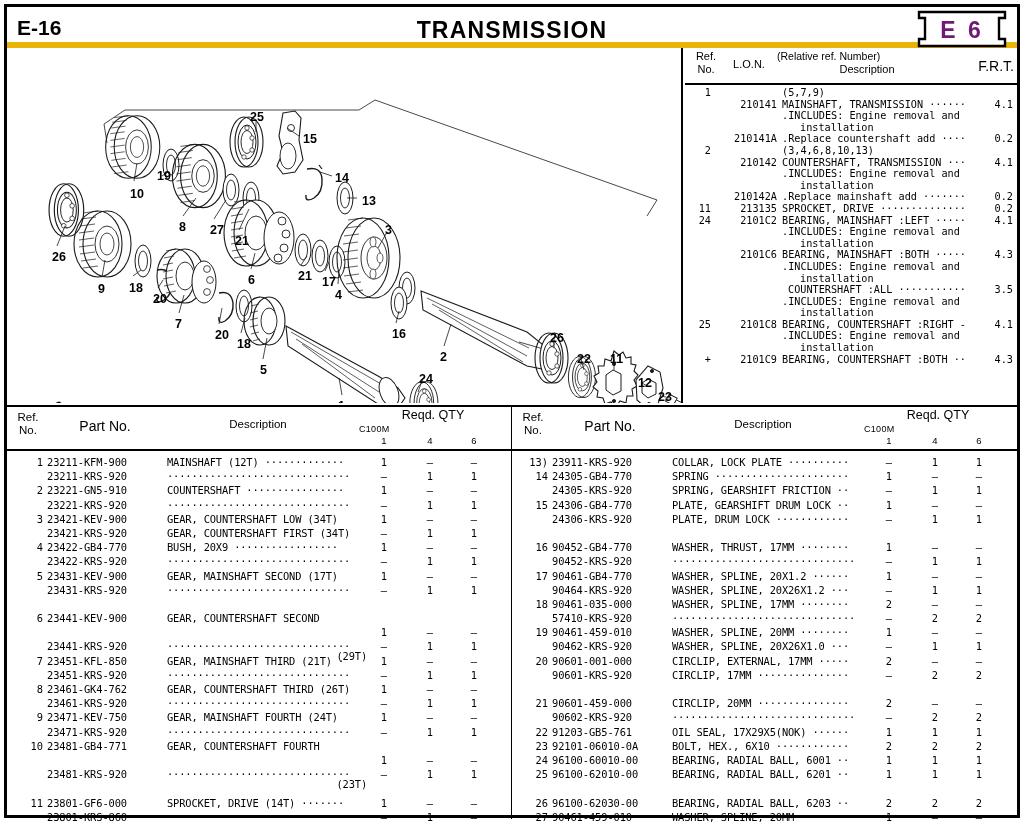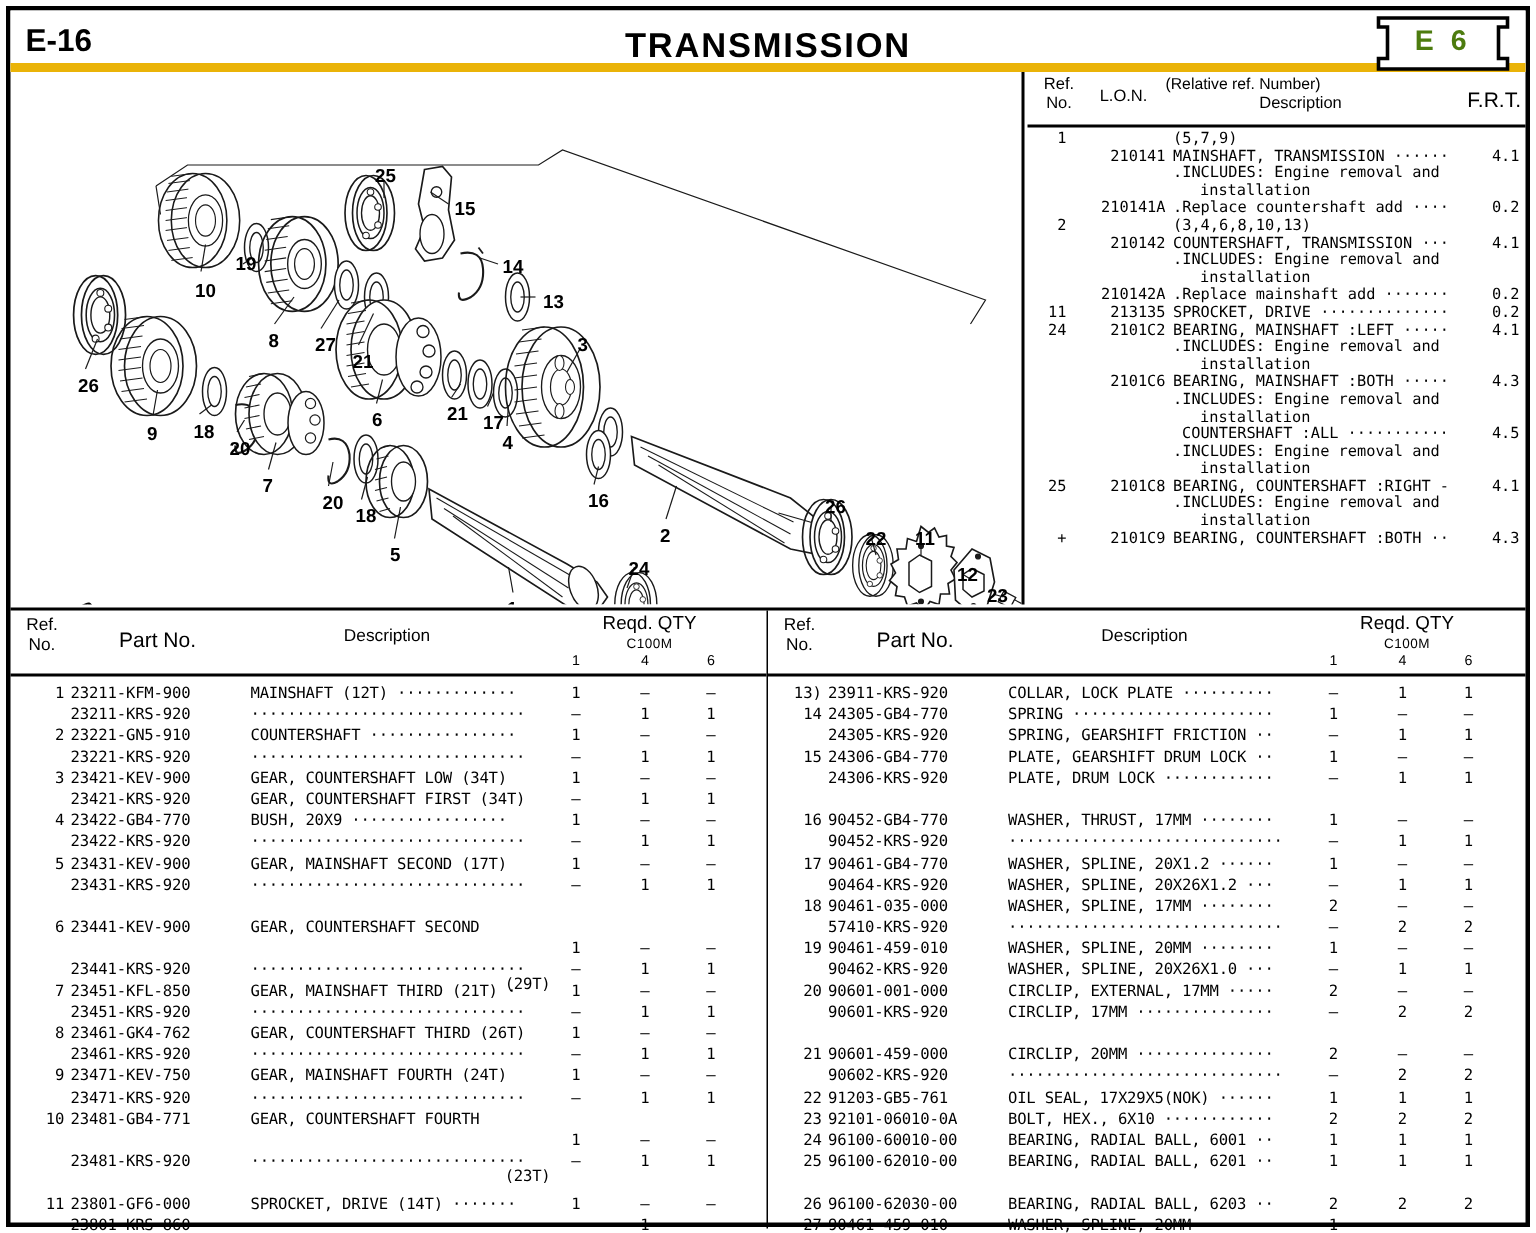--- a/index.html
+++ b/index.html
@@ -59,24 +59,24 @@
     right: 6px; top: 2px;
     width: 98px; height: 40px;
   }
   .section-badge svg { display:block; }
   .section-badge-label {
     position: absolute;
     left: 0; top: 8px;
     width: 98px;
     text-align: center;
     font-family: "Liberation Sans", sans-serif;
-    font-size: 19px;
+    font-size: 23px;
     font-weight: bold;
     letter-spacing: 3px;
-    color: #4d7c0f;
+    color: #701a75;
   }
 
   
   .upper {
     position: absolute;
     left: 7px; top: 48px;
     width: 1010px; height: 355px;
   }
 
   
@@ -199,21 +199,21 @@
     font-size: 11.5px; color:#000;
   }
   .ph-qty {
     position: absolute; left: 352px; top: 1px;
     width: 148px; text-align: center;
     font-family: "Liberation Sans", sans-serif;
     font-size: 12.5px; color:#000;
   }
   .ph-model {
     position: absolute; left: 352px; top: 17px;
-    width: 148px; text-align: center;
+    width: 148px; text-align: left;
     font-family: "Liberation Sans", sans-serif;
     font-size: 9px; letter-spacing: 0.3px; color:#000;
   }
   .ph-qn {
     position: absolute; top: 28px;
     width: 22px; text-align: center;
     font-family: "Liberation Sans", sans-serif;
     font-size: 9.5px; color:#000;
   }
   .ph-qn.q1 { left: 366px; }
@@ -623,21 +623,21 @@
           <div class="ref-row"><div class="ref-c-no"></div><div class="ref-c-lon"></div><div class="ref-c-desc">.INCLUDES: Engine removal and</div><div class="ref-c-frt"></div></div>
           <div class="ref-row"><div class="ref-c-no"></div><div class="ref-c-lon"></div><div class="ref-c-desc indent2">installation</div><div class="ref-c-frt"></div></div>
           <div class="ref-row"><div class="ref-c-no"></div><div class="ref-c-lon">210142A</div><div class="ref-c-desc">.Replace mainshaft add ·······</div><div class="ref-c-frt">0.2</div></div>
           <div class="ref-row"><div class="ref-c-no">11</div><div class="ref-c-lon">213135</div><div class="ref-c-desc">SPROCKET, DRIVE ··············</div><div class="ref-c-frt">0.2</div></div>
           <div class="ref-row"><div class="ref-c-no">24</div><div class="ref-c-lon">2101C2</div><div class="ref-c-desc">BEARING, MAINSHAFT :LEFT ·····</div><div class="ref-c-frt">4.1</div></div>
           <div class="ref-row"><div class="ref-c-no"></div><div class="ref-c-lon"></div><div class="ref-c-desc">.INCLUDES: Engine removal and</div><div class="ref-c-frt"></div></div>
           <div class="ref-row"><div class="ref-c-no"></div><div class="ref-c-lon"></div><div class="ref-c-desc indent2">installation</div><div class="ref-c-frt"></div></div>
           <div class="ref-row"><div class="ref-c-no"></div><div class="ref-c-lon">2101C6</div><div class="ref-c-desc">BEARING, MAINSHAFT :BOTH ·····</div><div class="ref-c-frt">4.3</div></div>
           <div class="ref-row"><div class="ref-c-no"></div><div class="ref-c-lon"></div><div class="ref-c-desc">.INCLUDES: Engine removal and</div><div class="ref-c-frt"></div></div>
           <div class="ref-row"><div class="ref-c-no"></div><div class="ref-c-lon"></div><div class="ref-c-desc indent2">installation</div><div class="ref-c-frt"></div></div>
-          <div class="ref-row"><div class="ref-c-no"></div><div class="ref-c-lon"></div><div class="ref-c-desc indent1">COUNTERSHAFT :ALL ···········</div><div class="ref-c-frt">4.5</div></div>
+          <div class="ref-row"><div class="ref-c-no"></div><div class="ref-c-lon"></div><div class="ref-c-desc indent1">COUNTERSHAFT :ALL ···········</div><div class="ref-c-frt">3.5</div></div>
           <div class="ref-row"><div class="ref-c-no"></div><div class="ref-c-lon"></div><div class="ref-c-desc">.INCLUDES: Engine removal and</div><div class="ref-c-frt"></div></div>
           <div class="ref-row"><div class="ref-c-no"></div><div class="ref-c-lon"></div><div class="ref-c-desc indent2">installation</div><div class="ref-c-frt"></div></div>
           <div class="ref-row"><div class="ref-c-no">25</div><div class="ref-c-lon">2101C8</div><div class="ref-c-desc">BEARING, COUNTERSHAFT :RIGHT -</div><div class="ref-c-frt">4.1</div></div>
           <div class="ref-row"><div class="ref-c-no"></div><div class="ref-c-lon"></div><div class="ref-c-desc">.INCLUDES: Engine removal and</div><div class="ref-c-frt"></div></div>
           <div class="ref-row"><div class="ref-c-no"></div><div class="ref-c-lon"></div><div class="ref-c-desc indent2">installation</div><div class="ref-c-frt"></div></div>
           <div class="ref-row"><div class="ref-c-no">+</div><div class="ref-c-lon">2101C9</div><div class="ref-c-desc">BEARING, COUNTERSHAFT :BOTH ··</div><div class="ref-c-frt">4.3</div></div>
         </div>
     </div>
   </div>
 

